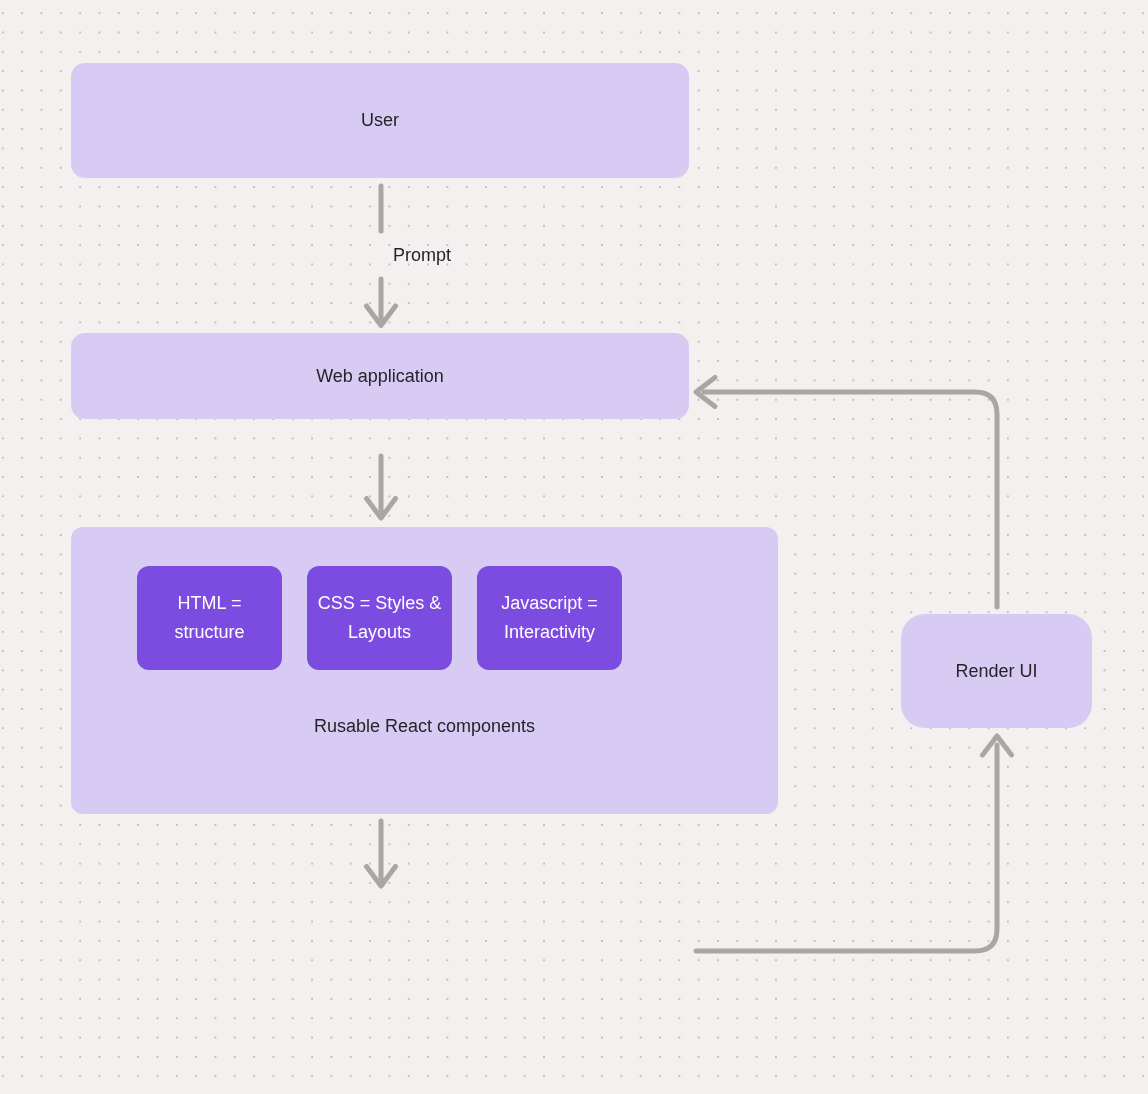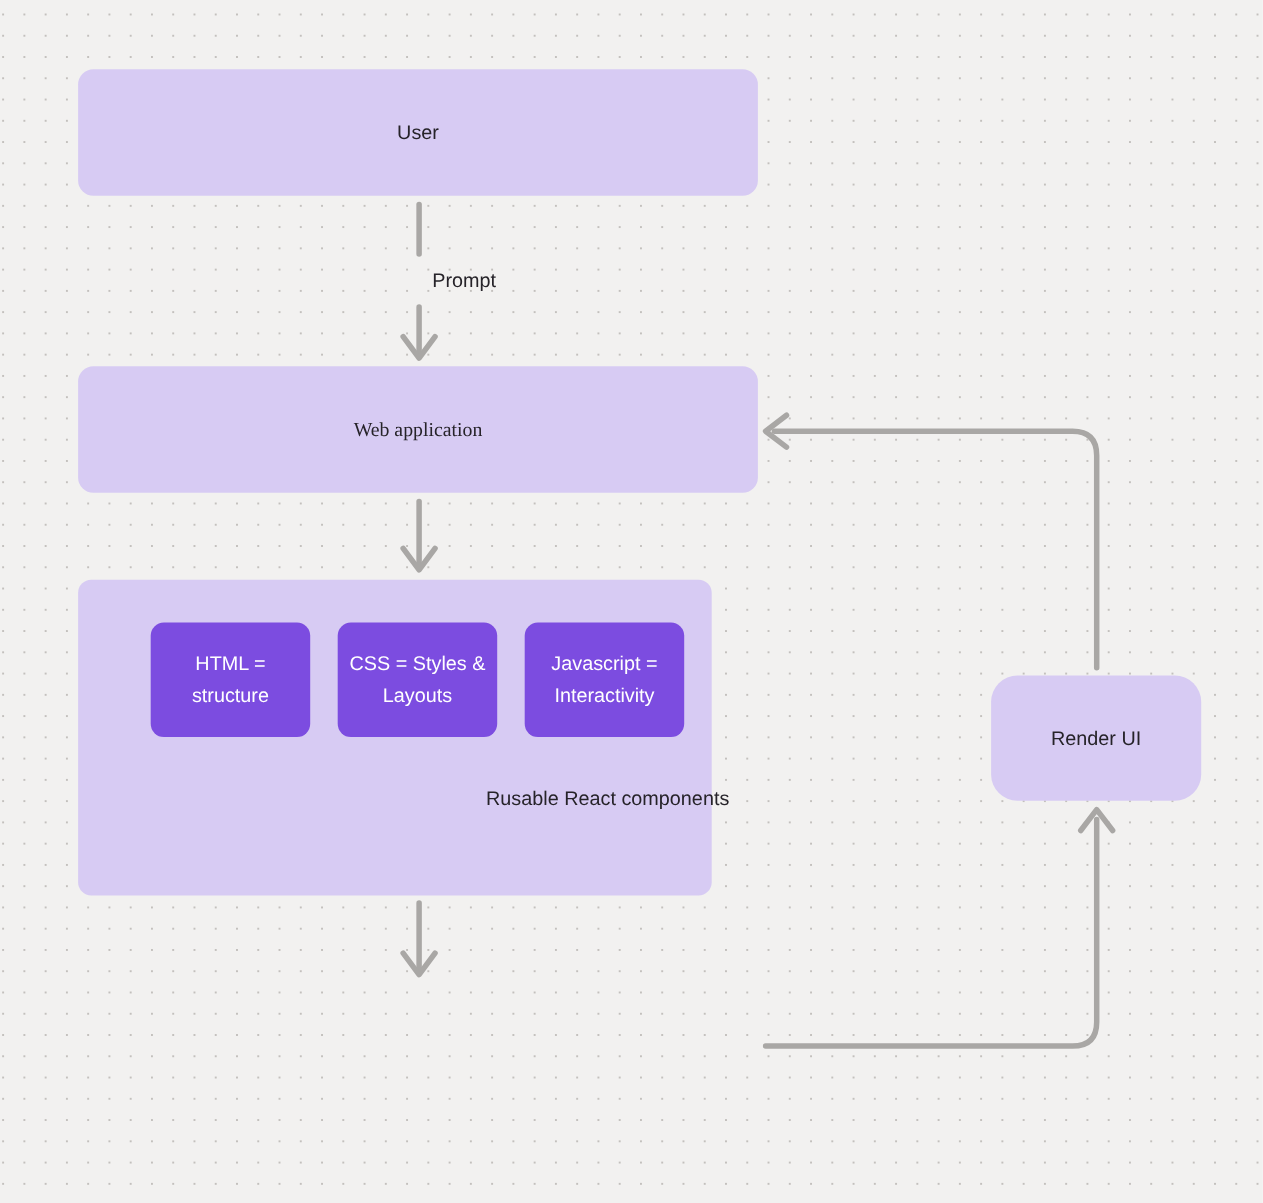--- a/index.html
+++ b/index.html
@@ -43,22 +43,22 @@
     display: flex;
     align-items: center;
     justify-content: center;
     background: var(--node-fill);
     border-radius: 14px;
     color: var(--node-text);
     font-size: 18px;
     text-align: center;
   }
   .node-user   { left: 71px;  top: 63px;  width: 618px; height: 115px; }
-  .node-webapp { left: 71px;  top: 333px; width: 618px; height: 115px; font-family: Liberation Serif, serif; }
-  .node-group  { left: 71px;  top: 527px; width: 576px; height: 287px; border-radius: 12px; }
+  .node-webapp { left: 71px;  top: 333px; width: 618px; height: 86px; }
+  .node-group  { left: 71px;  top: 527px; width: 707px; height: 287px; border-radius: 12px; }
   .node-vite   { left: 71px;  top: 893px; width: 618px; height: 115px; }
   .node-render { left: 901px; top: 614px; width: 191px; height: 114px; border-radius: 24px; }
   .inner-node {
     position: absolute;
     top: 39px;
     width: 145px;
     height: 104px;
     display: flex;
     align-items: center;
     justify-content: center;
@@ -68,24 +68,24 @@
     font-size: 18px;
     line-height: 29px;
     text-align: center;
     padding: 0 10px;
   }
   .inner-html { left: 66px; }
   .inner-css  { left: 236px; }
   .inner-js   { left: 406px; }
   .group-caption {
     position: absolute;
-    left: 16px;
+    left: 0;
     top: 189px;
     width: 100%;
-    text-align: right;
+    text-align: center;
     color: var(--node-text);
     font-size: 18px;
   }
   .edge-label {
     position: absolute;
     left: 311px;
     top: 245px;
     width: 140px;
     text-align: right;
     color: var(--node-text);

